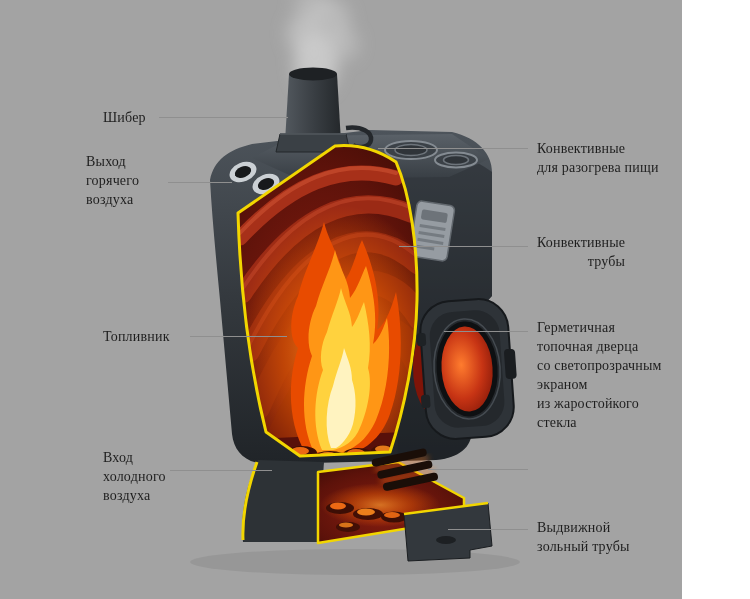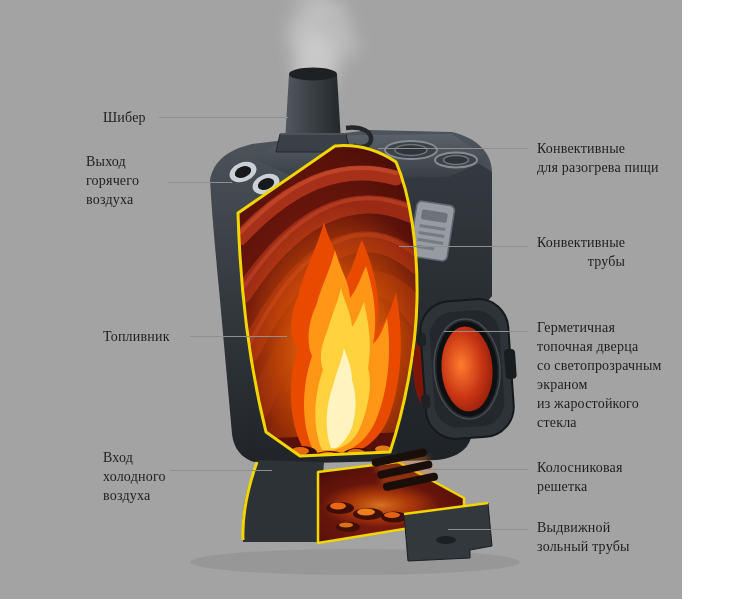--- a/index.html
+++ b/index.html
@@ -265,21 +265,19 @@
   <div class="leader" id="line-tubes"></div>
 
   <div class="label" id="lbl-door">Герметичная
 топочная дверца
 со светопрозрачным
 экраном
 из жаростойкого
 стекла</div>
   <div class="leader" id="line-door"></div>
 
-  <div class="label" id="lbl-grate">Колосниковая
-решетка</div>
   <div class="leader" id="line-grate"></div>
 
   <div class="label" id="lbl-ashbox">Выдвижной
 зольный трубы</div>
   <div class="leader" id="line-ashbox"></div>
 
 </div>
 
 </body></html>

